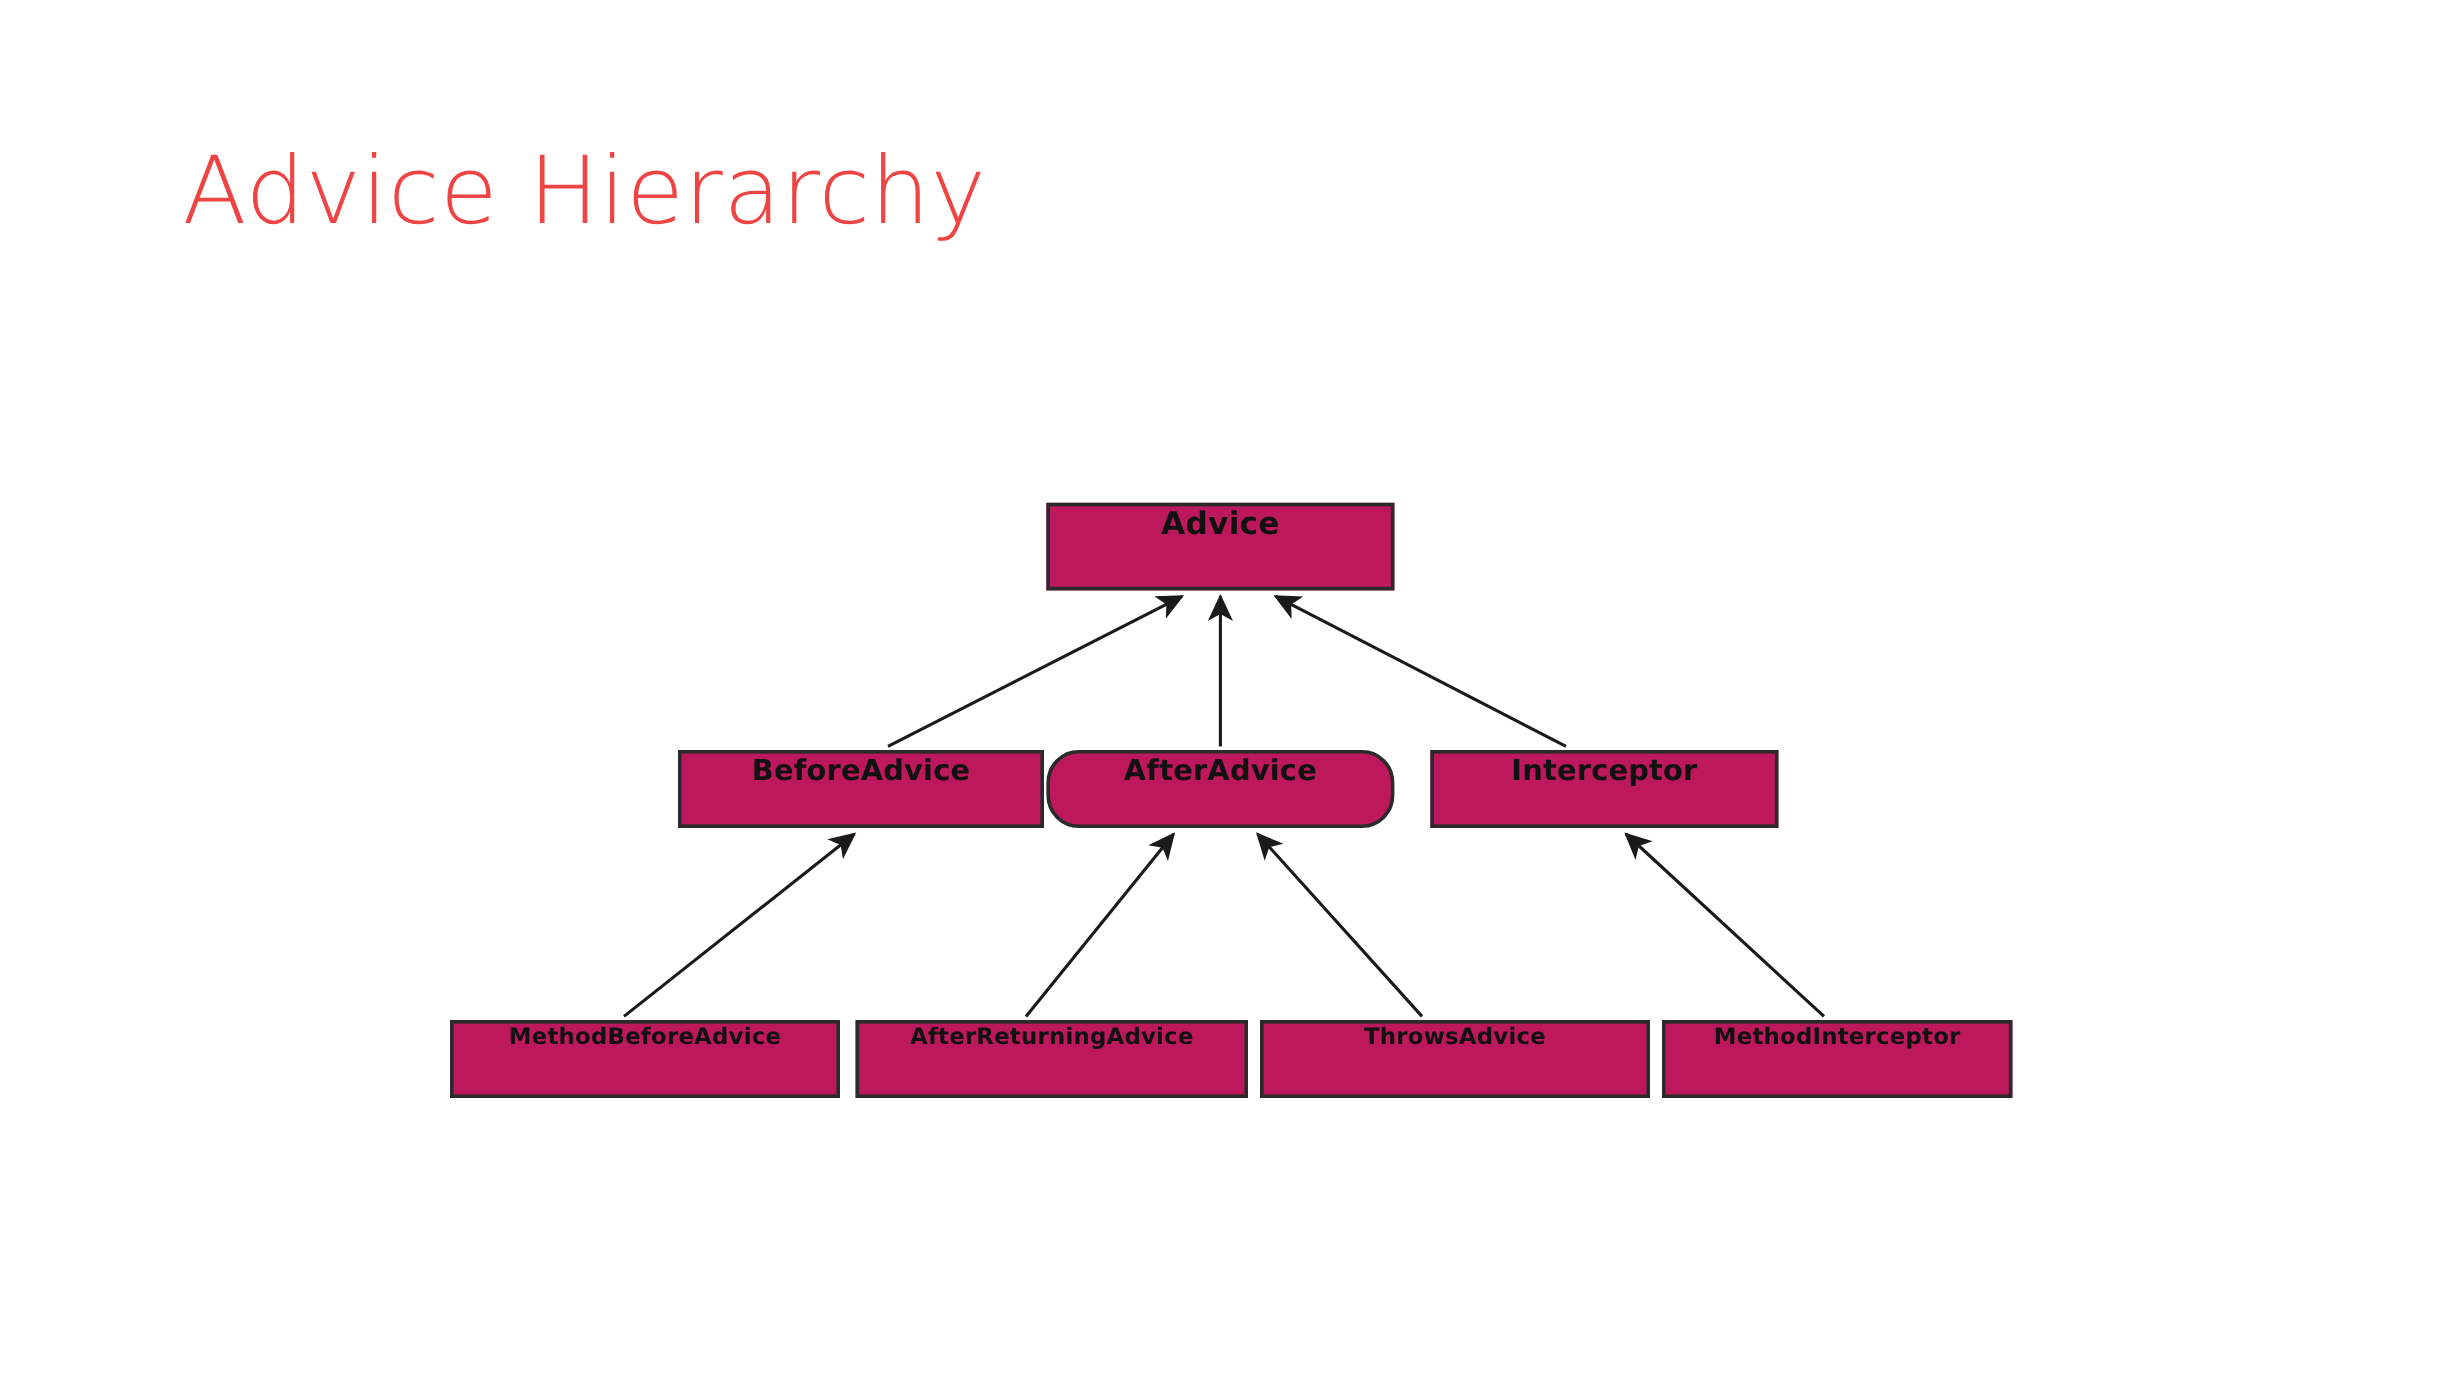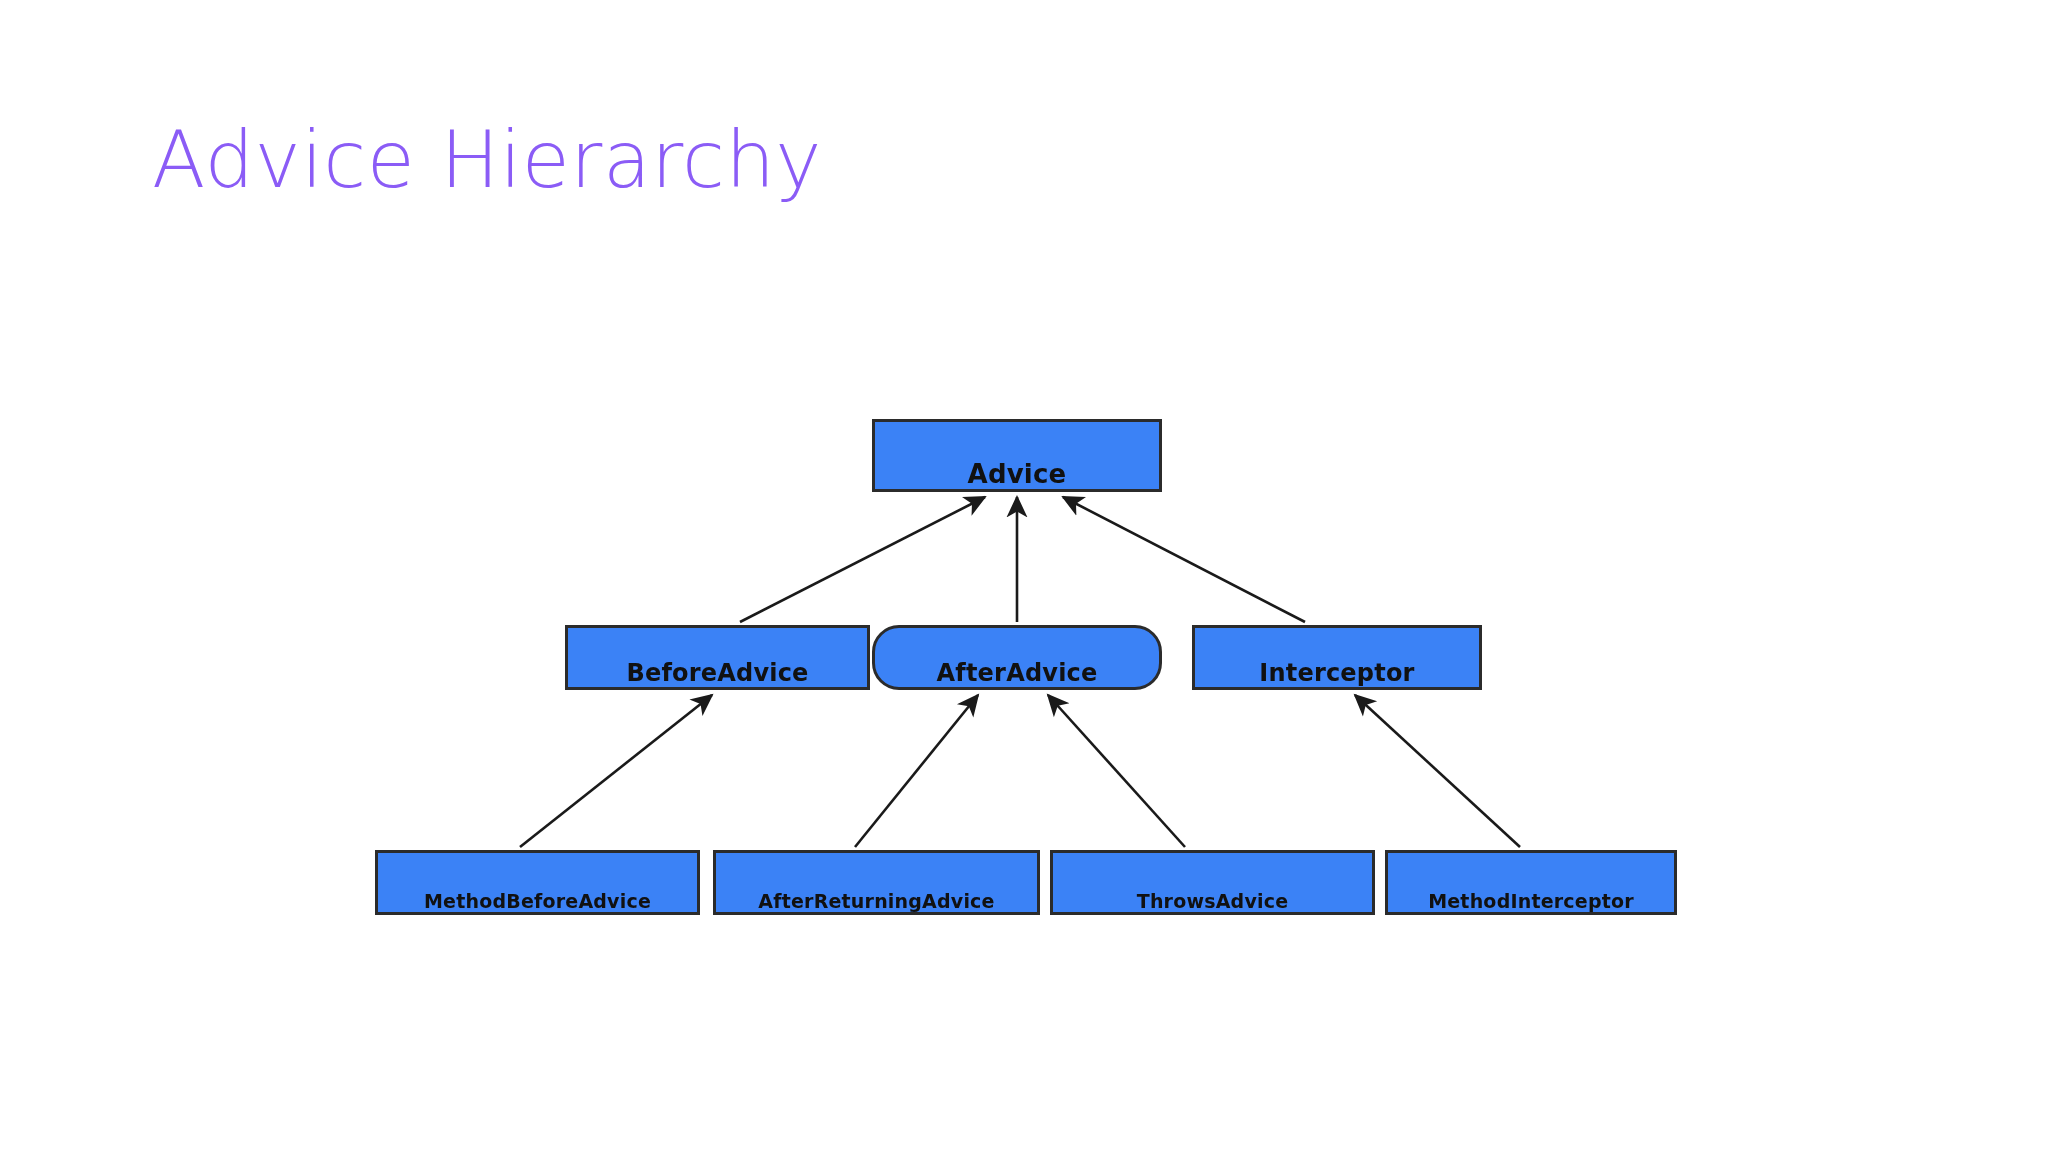--- a/index.html
+++ b/index.html
@@ -24,21 +24,21 @@
   
   #slide-title {
     position: absolute;
     left: 152px;
     top: 112px;
     font-family: "DejaVu Sans", sans-serif;
     font-weight: 300;
     font-size: 78px;
     line-height: 96px;
     letter-spacing: 0.5px;
-    color: #8b5cf6;
+    color: #ef4444;
     white-space: nowrap;
   }
 
   
   #diagram {
     position: absolute;
     left: 0;
     top: 0;
     width: 2048px;
     height: 1152px;
@@ -50,24 +50,24 @@
     top: 0;
     width: 2048px;
     height: 1152px;
     pointer-events: none;
   }
 
   
   .uml-box {
     position: absolute;
     box-sizing: border-box;
-    background: #3b82f6;
+    background: #be185d;
     border: 3px solid #2b2b2b;
     display: flex;
-    align-items: flex-end;
+    align-items: flex-start;
     justify-content: center;
   }
   .uml-box-label {
     font-family: "DejaVu Sans", sans-serif;
     font-weight: bold;
     color: #111111;
     white-space: nowrap;
     text-align: center;
   }
 

